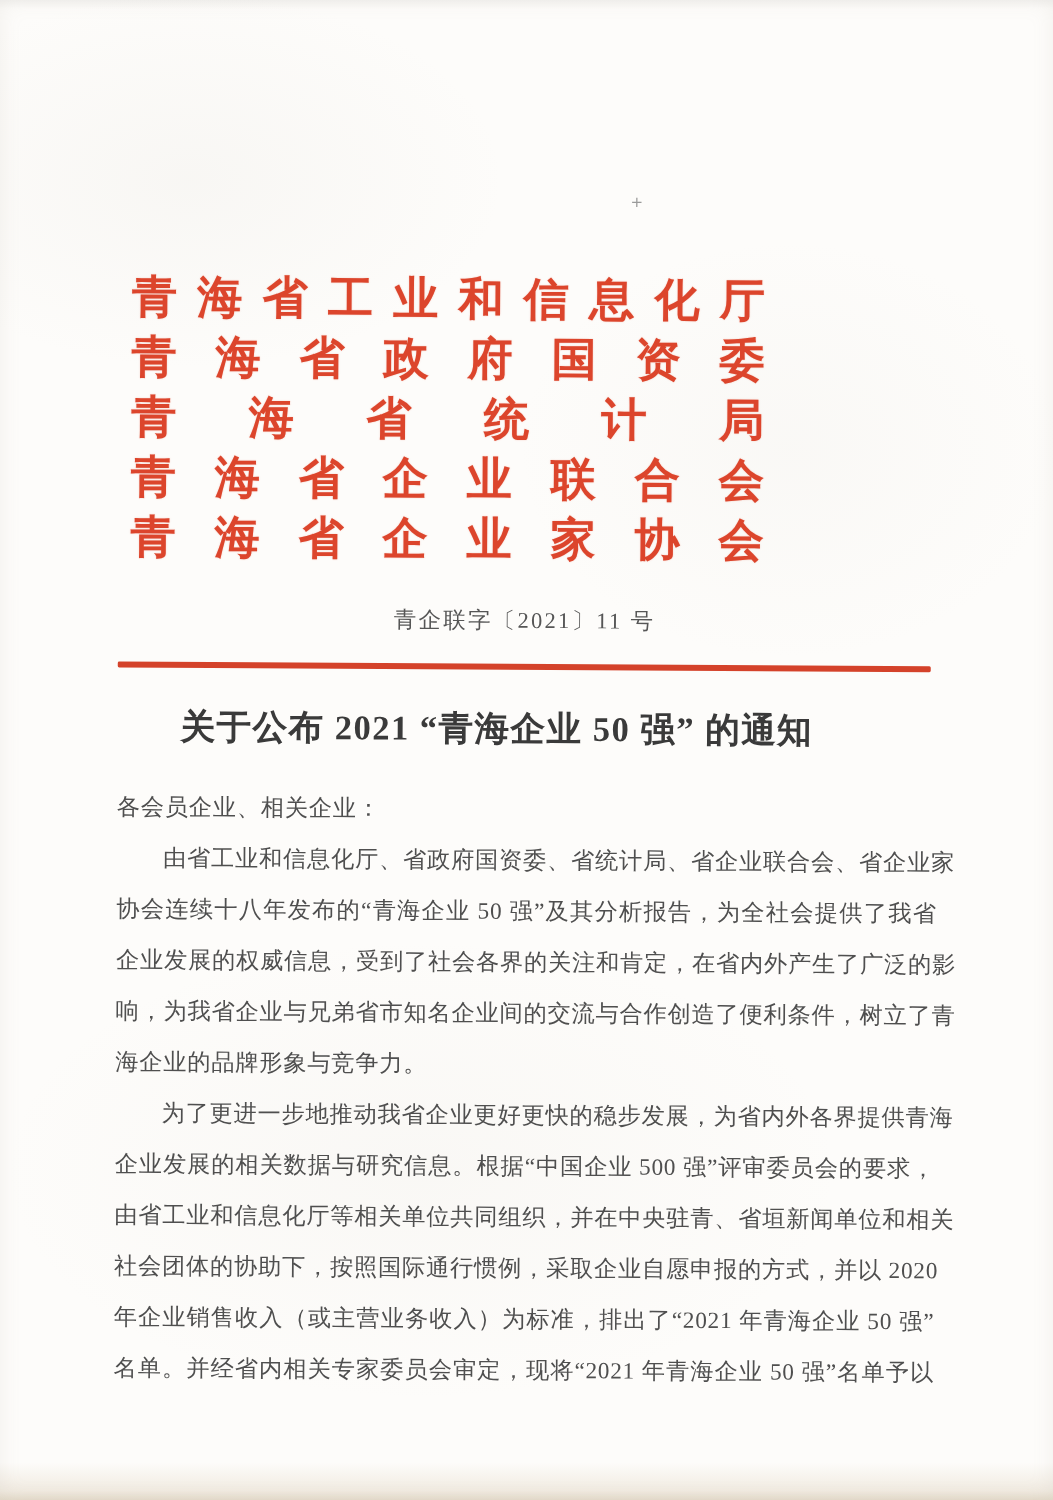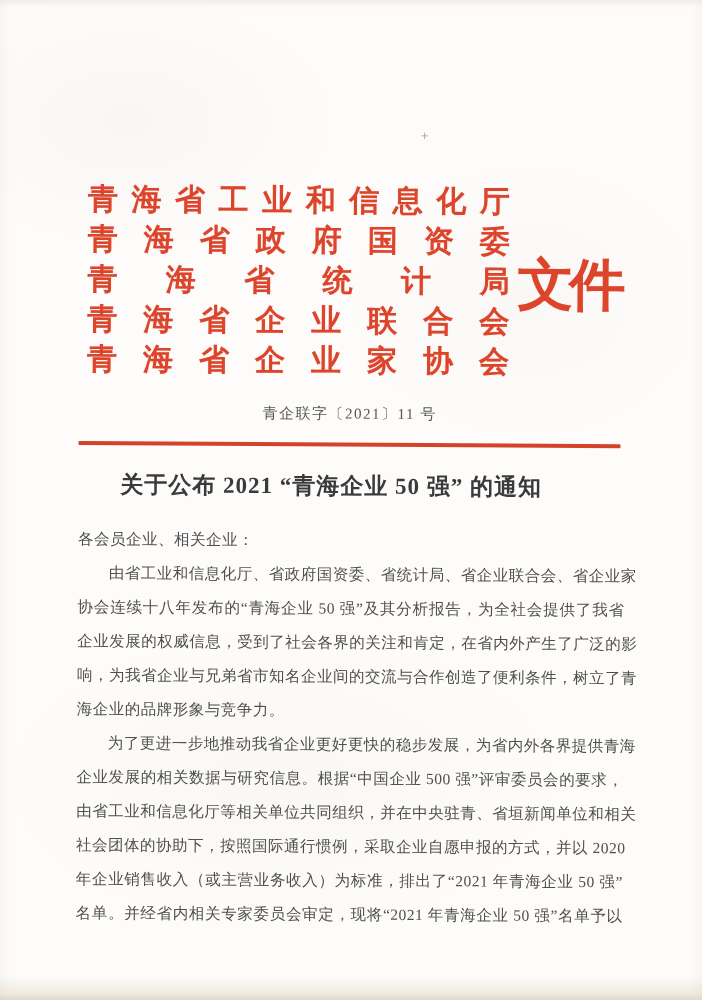--- a/index.html
+++ b/index.html
@@ -175,21 +175,20 @@
           <span>海</span>
           <span>省</span>
           <span>企</span>
           <span>业</span>
           <span>家</span>
           <span>协</span>
           <span>会</span>
         </div>
       </div>
 
-    <div class="wenjian">文件</div>
 
     <div class="doc-number">青企联字〔2021〕11 号</div>
 
     <div class="red-rule"></div>
 
     <div class="title">关于公布 2021 “青海企业 50 强” 的通知</div>
 
     <div class="body-text">
         <div class="body-line">各会员企业、相关企业：</div>
         <div class="body-line indent fill">由省工业和信息化厅、省政府国资委、省统计局、省企业联合会、省企业家</div>

